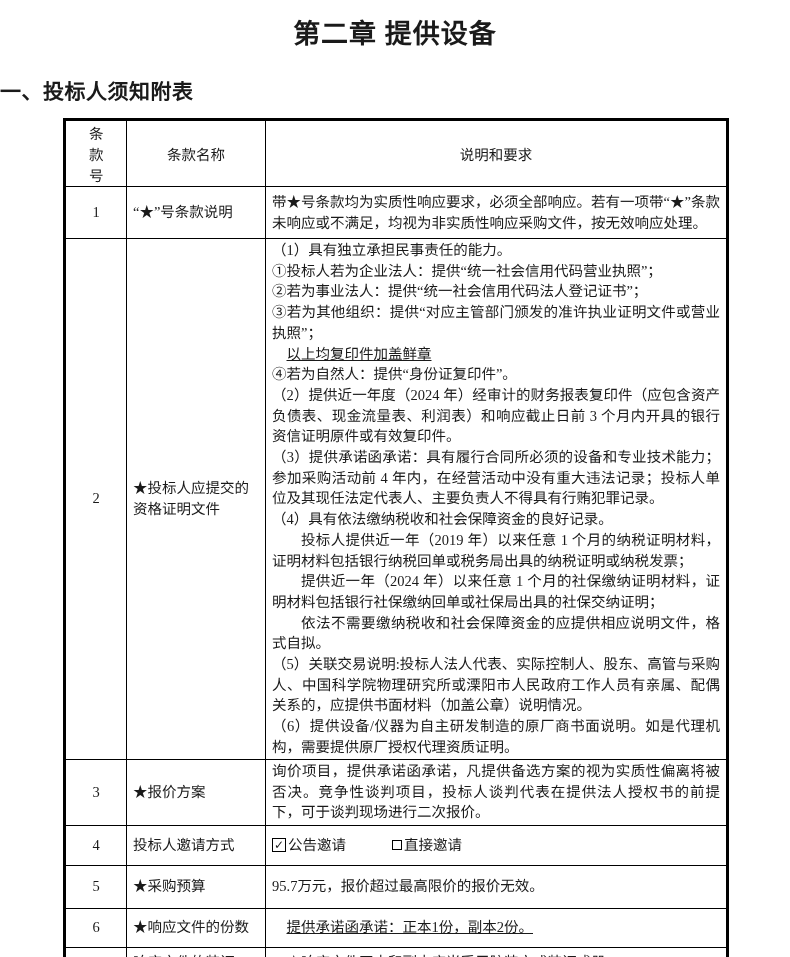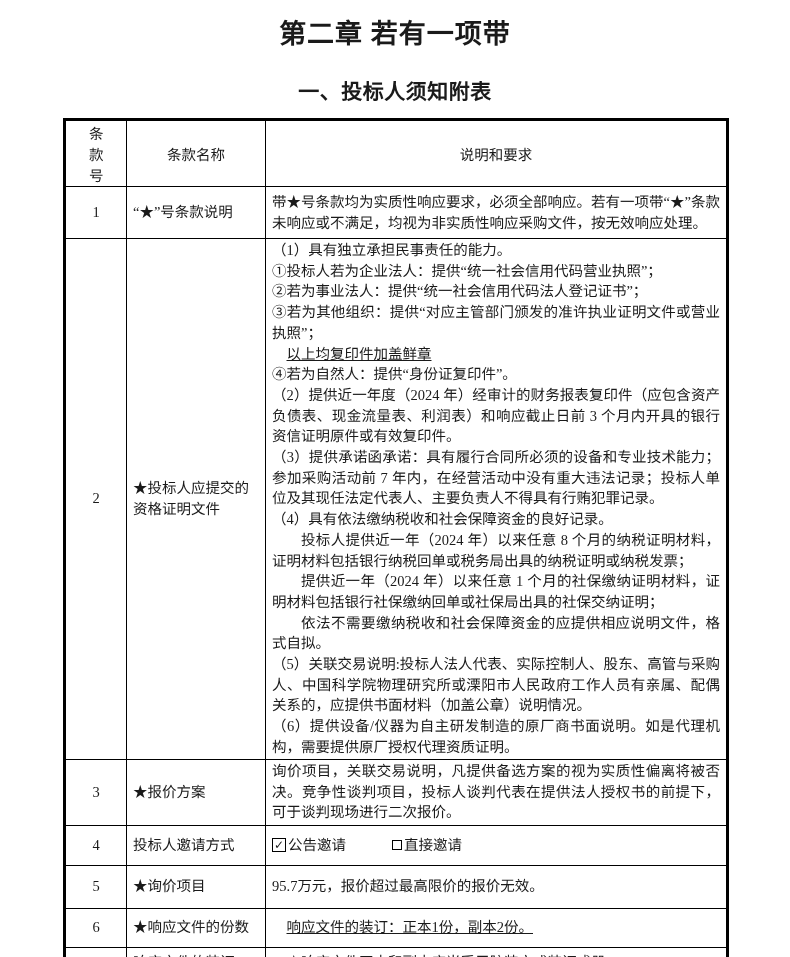--- a/index.html
+++ b/index.html
@@ -18,21 +18,21 @@
   }
   .title {
     margin: 12px 0 0 0;
     text-align: center;
     font-size: 27px;
     font-weight: bold;
     letter-spacing: 1px;
   }
   .subtitle {
     margin: 24px 0 13px 0;
-    text-align: center;
+    text-align: left;
     font-size: 21px;
     font-weight: bold;
     letter-spacing: 0.5px;
   }
   table.notice-table {
     border-collapse: collapse;
     table-layout: fixed;
     margin-left: 63px;
     width: 663px;
     border: 3px solid #000;
@@ -90,21 +90,21 @@
   span.cb.small {
     width: 8px;
     height: 8px;
     border-width: 1px;
   }
 </style>
 </head>
 <body>
 
 <div class="page">
-  <h1 class="title">第二章 若有一项带</h1>
+  <h1 class="title">第二章 提供设备</h1>
   <h2 class="subtitle">一、投标人须知附表</h2>
 
   <table class="notice-table">
     <colgroup>
       <col class="c1">
         <col class="c2">
         <col class="c3">
     </colgroup>
     <thead>
       <tr>
@@ -125,64 +125,64 @@
           <td class="no">2</td>
           <td class="name">★投标人应提交的资格证明文件</td>
           <td class="content">
             <p class="ind0">（1）具有独立承担民事责任的能力。</p>
             <p class="ind0">①投标人若为企业法人：提供“统一社会信用代码营业执照”；</p>
             <p class="ind0">②若为事业法人：提供“统一社会信用代码法人登记证书”；</p>
             <p class="ind0">③若为其他组织：提供“对应主管部门颁发的准许执业证明文件或营业执照”；</p>
             <p class="ind1">以上均复印件加盖鲜章</p>
             <p class="ind0">④若为自然人：提供“身份证复印件”。</p>
             <p class="ind0">（2）提供近一年度（2024 年）经审计的财务报表复印件（应包含资产负债表、现金流量表、利润表）和响应截止日前 3 个月内开具的银行资信证明原件或有效复印件。</p>
-            <p class="ind0">（3）提供承诺函承诺：具有履行合同所必须的设备和专业技术能力；参加采购活动前 7 年内，在经营活动中没有重大违法记录；投标人单位及其现任法定代表人、主要负责人不得具有行贿犯罪记录。</p>
+            <p class="ind0">（3）提供承诺函承诺：具有履行合同所必须的设备和专业技术能力；参加采购活动前 4 年内，在经营活动中没有重大违法记录；投标人单位及其现任法定代表人、主要负责人不得具有行贿犯罪记录。</p>
             <p class="ind0">（4）具有依法缴纳税收和社会保障资金的良好记录。</p>
-            <p class="ind2">投标人提供近一年（2024 年）以来任意 8 个月的纳税证明材料，证明材料包括银行纳税回单或税务局出具的纳税证明或纳税发票；</p>
+            <p class="ind2">投标人提供近一年（2019 年）以来任意 1 个月的纳税证明材料，证明材料包括银行纳税回单或税务局出具的纳税证明或纳税发票；</p>
             <p class="ind2">提供近一年（2024 年）以来任意 1 个月的社保缴纳证明材料，证明材料包括银行社保缴纳回单或社保局出具的社保交纳证明；</p>
             <p class="ind2">依法不需要缴纳税收和社会保障资金的应提供相应说明文件，格式自拟。</p>
             <p class="ind0">（5）关联交易说明:投标人法人代表、实际控制人、股东、高管与采购人、中国科学院物理研究所或溧阳市人民政府工作人员有亲属、配偶关系的，应提供书面材料（加盖公章）说明情况。</p>
             <p class="ind0">（6）提供设备/仪器为自主研发制造的原厂商书面说明。如是代理机构，需要提供原厂授权代理资质证明。</p>
           </td>
         </tr>
         <tr>
           <td class="no">3</td>
           <td class="name">★报价方案</td>
           <td class="content">
-            <p class="ind0">询价项目，关联交易说明，凡提供备选方案的视为实质性偏离将被否决。竞争性谈判项目，投标人谈判代表在提供法人授权书的前提下，可于谈判现场进行二次报价。</p>
+            <p class="ind0">询价项目，提供承诺函承诺，凡提供备选方案的视为实质性偏离将被否决。竞争性谈判项目，投标人谈判代表在提供法人授权书的前提下，可于谈判现场进行二次报价。</p>
           </td>
         </tr>
         <tr>
           <td class="no">4</td>
           <td class="name">投标人邀请方式</td>
           <td class="content">
             <p class="opts">
               <span class="option">
                 <span class="cb">✓</span>
                 <span>公告邀请</span>
               </span>
               <span class="option">
                 <span class="cb small"></span>
                 <span>直接邀请</span>
               </span>
             </p>
           </td>
         </tr>
         <tr>
           <td class="no">5</td>
-          <td class="name">★询价项目</td>
+          <td class="name">★采购预算</td>
           <td class="content">
             <p class="ind0">95.7万元，报价超过最高限价的报价无效。</p>
           </td>
         </tr>
         <tr>
           <td class="no">6</td>
           <td class="name">★响应文件的份数</td>
           <td class="content">
-            <p class="ind1">响应文件的装订：正本1份，副本2份。</p>
+            <p class="ind1">提供承诺函承诺：正本1份，副本2份。</p>
           </td>
         </tr>
         <tr>
           <td class="no">7</td>
           <td class="name">响应文件的装订</td>
           <td class="content">
             <p class="ind1">★响应文件正本和副本应当采用胶装方式装订成册。</p>
           </td>
         </tr>
       </tbody>

